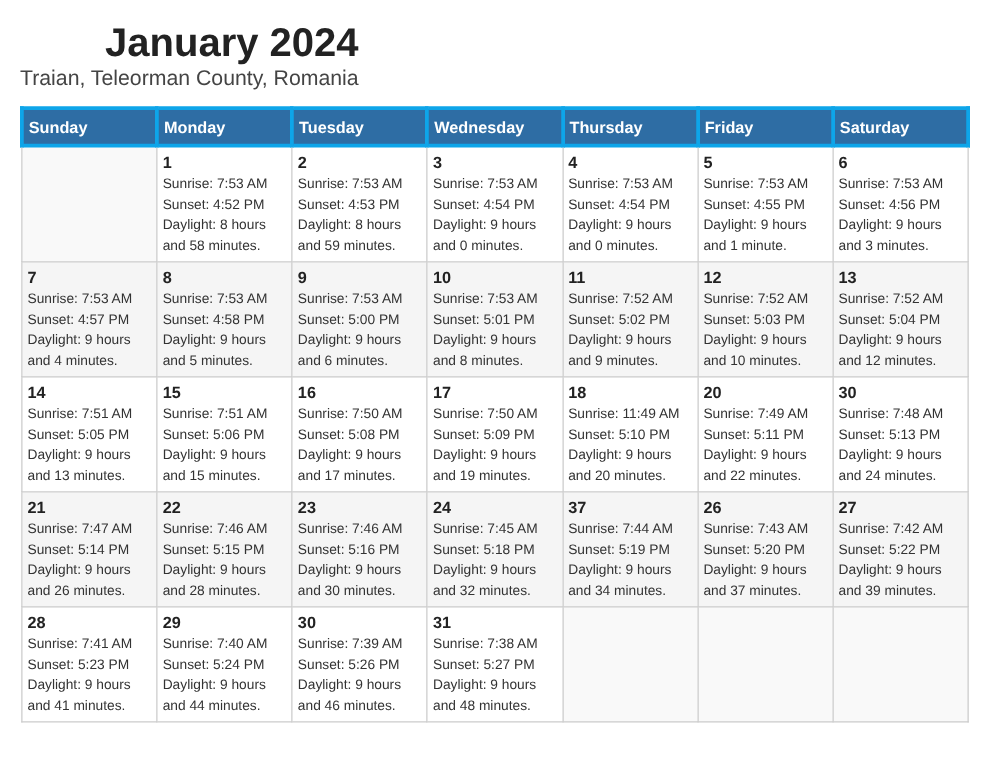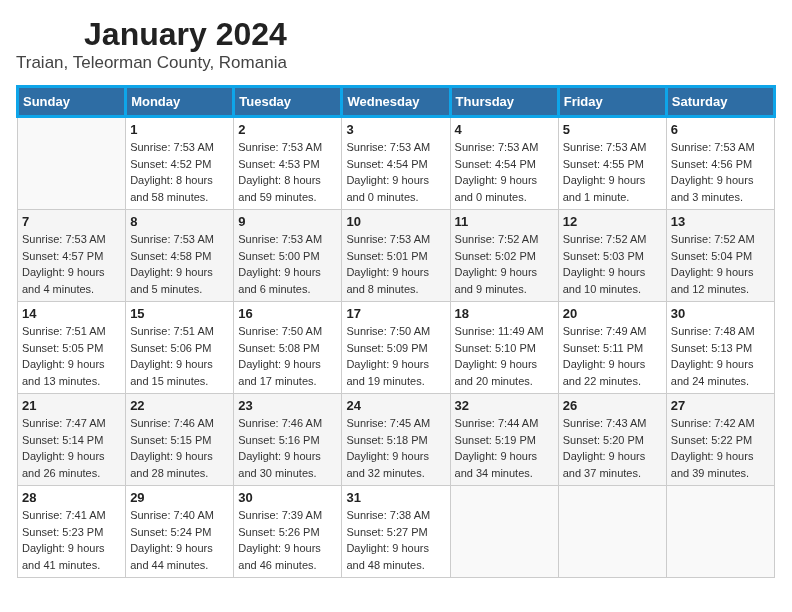--- a/index.html
+++ b/index.html
@@ -276,21 +276,21 @@
 and 30 minutes.</div>
         </td>
         <td>
           <span class="day-num">24</span>
           <div class="day-detail">Sunrise: 7:45 AM
 Sunset: 5:18 PM
 Daylight: 9 hours
 and 32 minutes.</div>
         </td>
         <td>
-          <span class="day-num">32</span>
+          <span class="day-num">37</span>
           <div class="day-detail">Sunrise: 7:44 AM
 Sunset: 5:19 PM
 Daylight: 9 hours
 and 34 minutes.</div>
         </td>
         <td>
           <span class="day-num">26</span>
           <div class="day-detail">Sunrise: 7:43 AM
 Sunset: 5:20 PM
 Daylight: 9 hours

